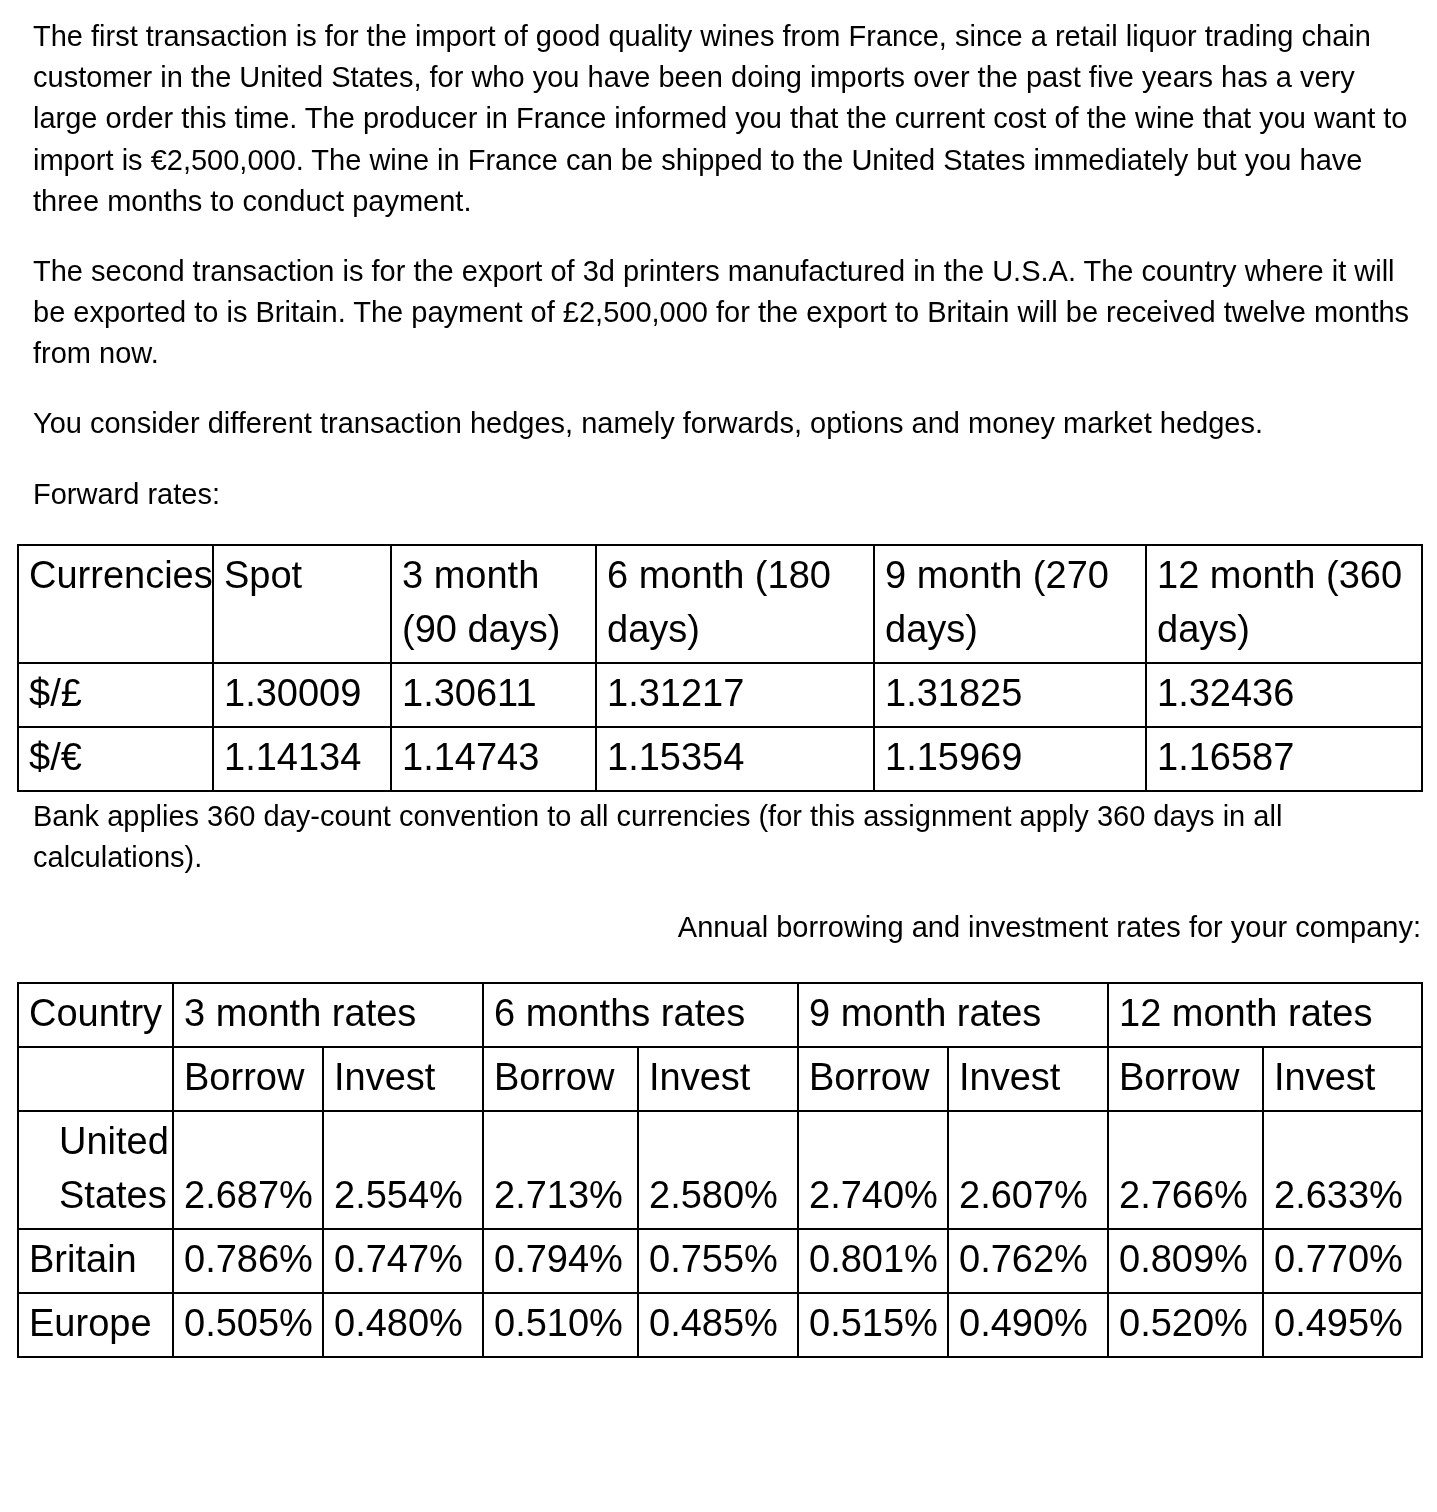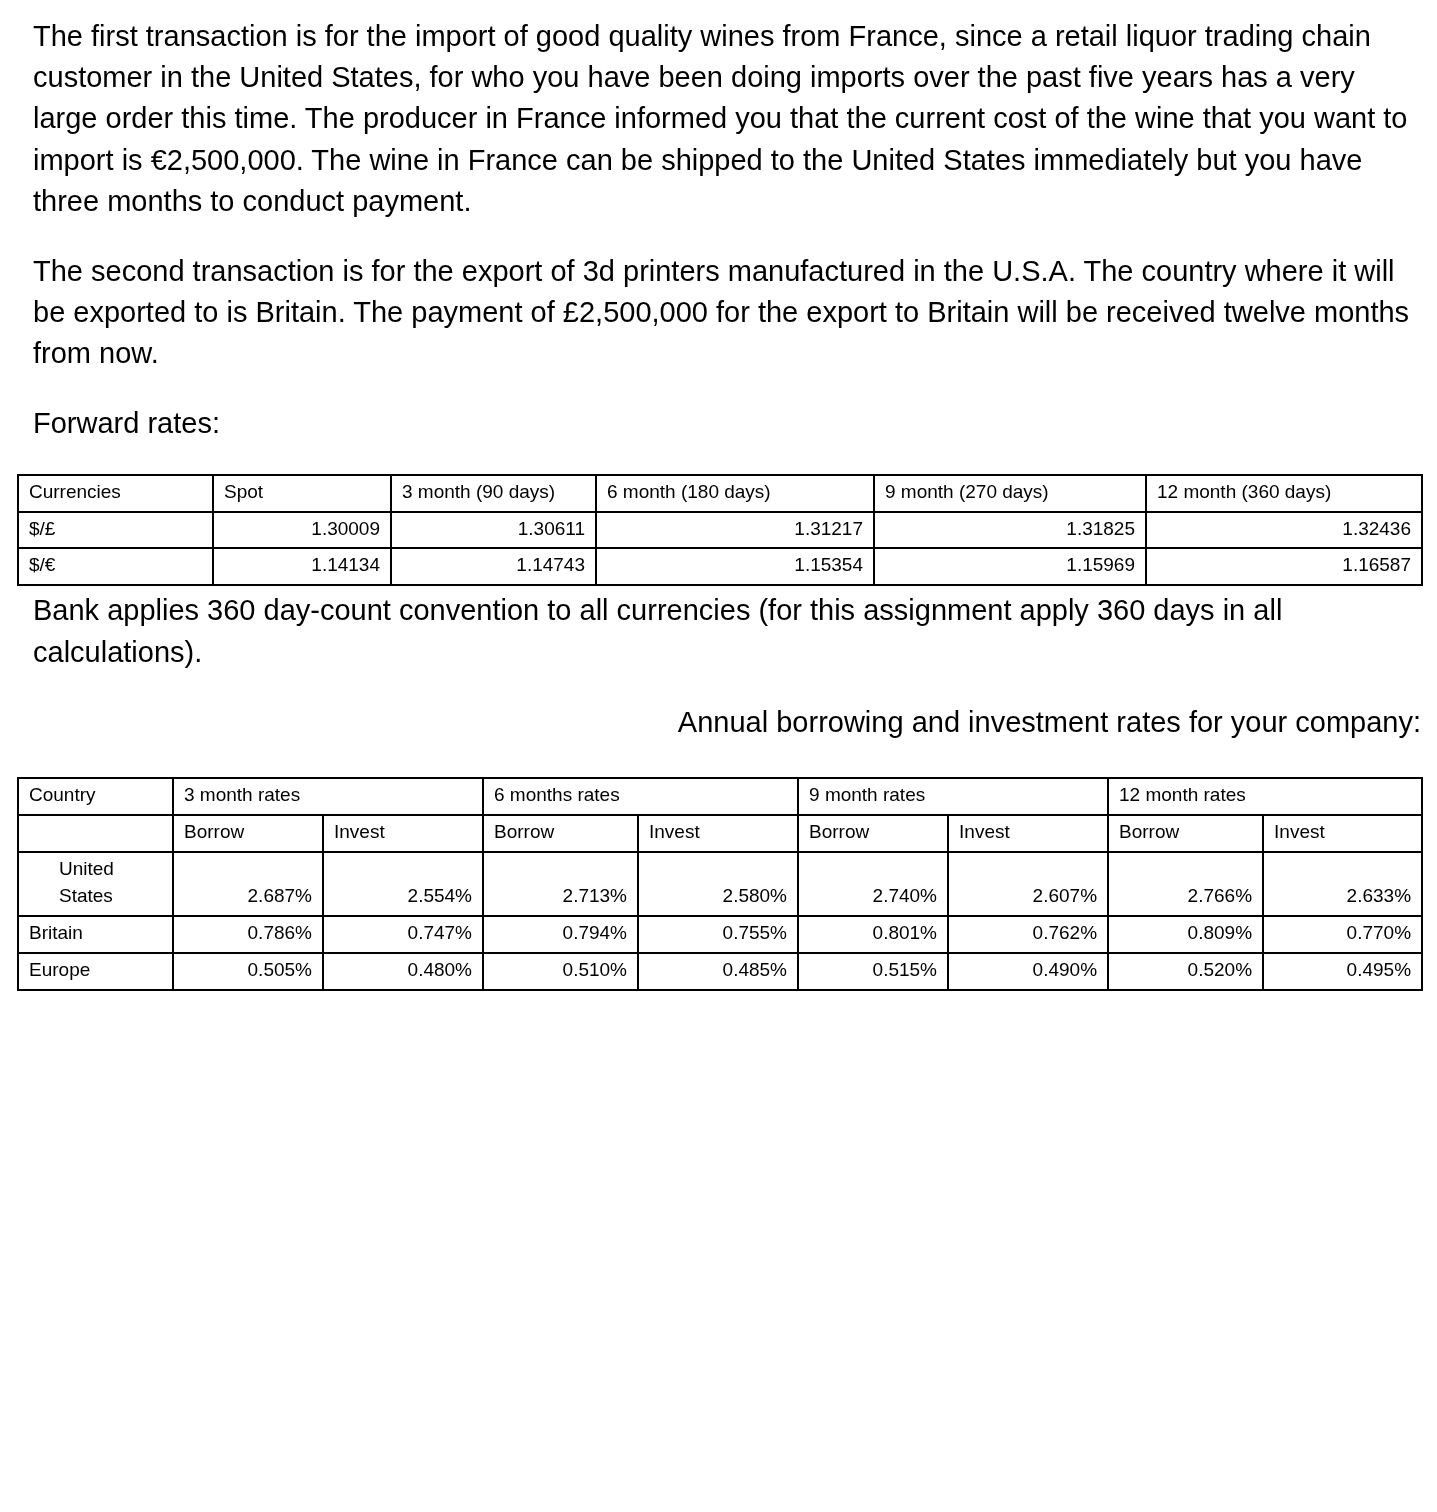--- a/index.html
+++ b/index.html
@@ -19,31 +19,31 @@
   }
   p { margin: 0 0 29px 0; }
   .heading { font-weight: bold; }
   b { font-weight: normal; }
 
   table.tbl {
     border-collapse: collapse;
     table-layout: fixed;
     width: 1404px;
     margin-left: -16px;
-    font-size: 19px;
+    font-size: 38px;
   }
   table.tbl td, table.tbl th {
     border: 2px solid #000;
     padding: 3px 10px 5px 10px;
     font-weight: normal;
     text-align: left;
     vertical-align: top;
     overflow: hidden;
   }
-  table.tbl td.num { text-align: right; vertical-align: bottom; }
+  table.tbl td.num { vertical-align: bottom; }
   table.tbl td.label { text-align: left; vertical-align: bottom; }
 
   .note { margin: 4px 0 29px 0; }
   .annual-line { margin: 0 0 34px 0; text-align: right; }
 
   
   table.forward col.c0 { width: 195px; }
   table.forward col.c1 { width: 178px; }
   table.forward col.c2 { width: 205px; }
   table.forward col.c3 { width: 278px; }
@@ -65,20 +65,21 @@
 <body>
 
 <div class="page">
 
 
 
   <p><span>The </span><b>first</b><span> transaction is for the import of good quality wines from France, since a retail liquor trading chain customer in the United States, for who you have been doing imports over the past five years has a very large order this time. The producer in France informed you that the current cost of the wine that you want to import is €2,500,000. The wine in France can be shipped to the United States immediately but you have three months to conduct payment.</span></p>
 
   <p><span>The </span><b>second</b><span> transaction is for the export of 3d printers manufactured in the U.S.A. The country where it will be exported to is Britain. The payment of £2,500,000 for the export to Britain will be received twelve months from now.</span></p>
 
+  <p>You consider different transaction hedges, namely forwards, options and money market hedges.</p>
 
 
   <p>Forward rates:</p>
 
   <table class="tbl forward">
     <colgroup>
       <col class="c0">
         <col class="c1">
         <col class="c2">
         <col class="c3">

